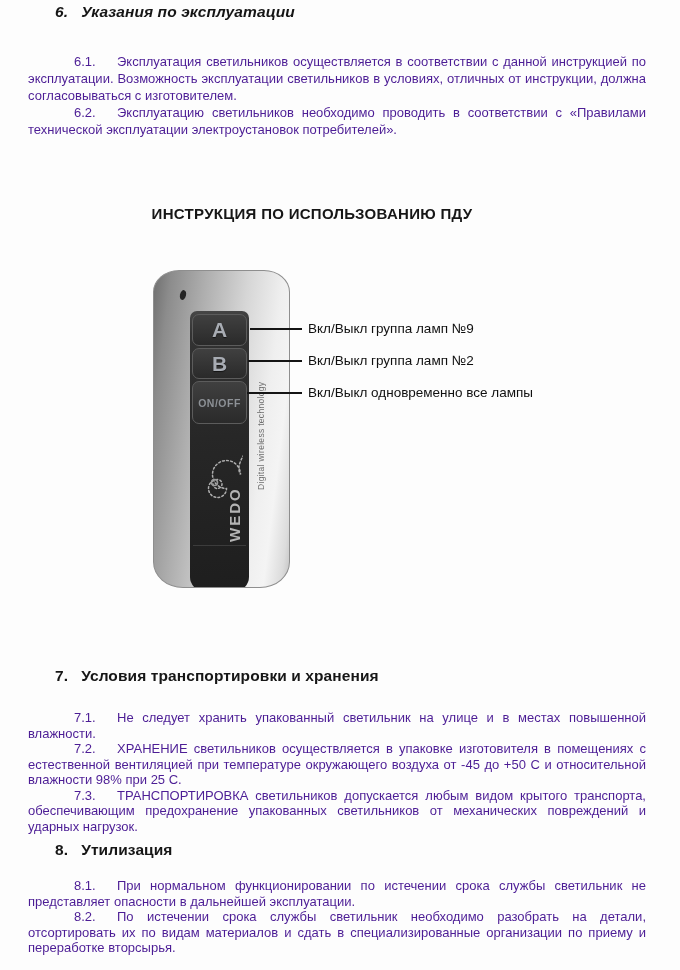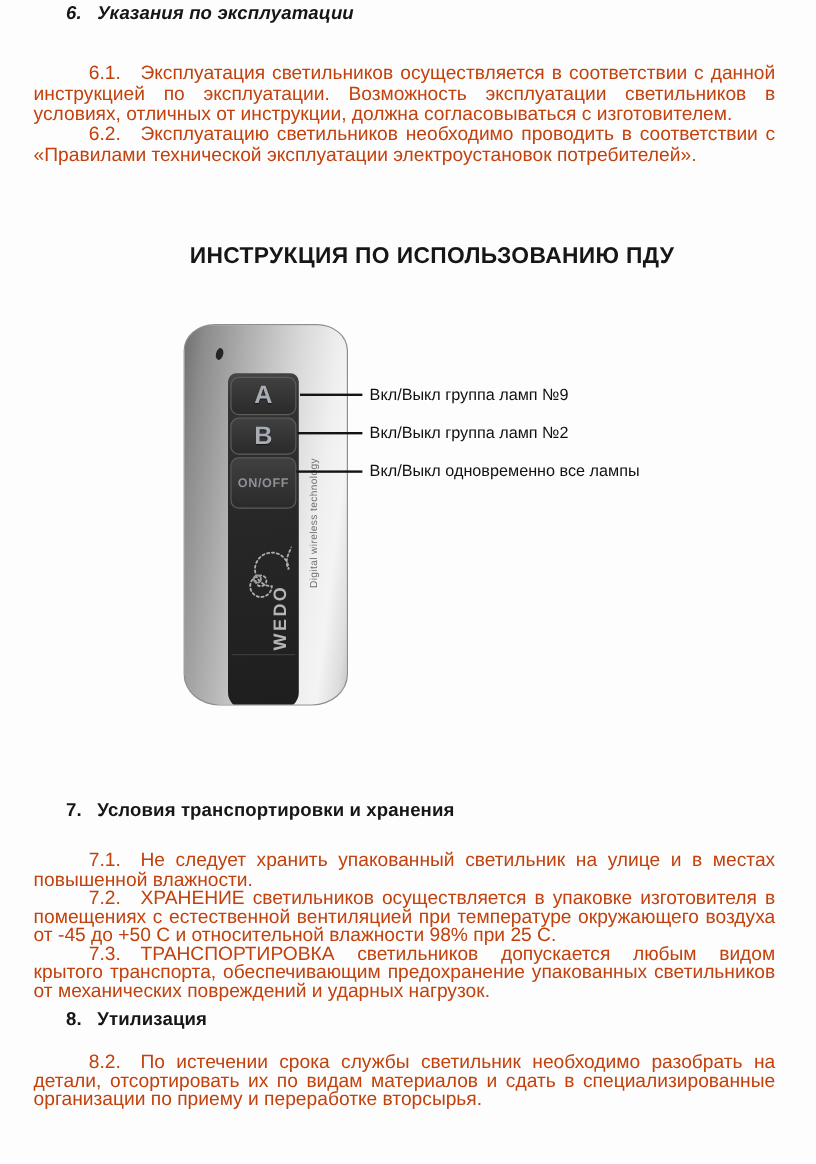--- a/index.html
+++ b/index.html
@@ -19,35 +19,34 @@
     margin:0;
     font-size:15.5px;font-weight:bold;line-height:20px;
     letter-spacing:.1px;
   }
   .h-num{display:inline-block;margin-left:27px;margin-right:13px;}
   .sec6 .sec-h{margin-bottom:31px;font-style:italic;}
   .sec7 .sec-h{margin-bottom:24px;}
   .sec8 .sec-h{margin-bottom:18px;}
   .para{
     margin:0;
-    font-size:16px;
+    font-size:13px;
     text-align:justify;
-    color:#c2410c;
+    color:#4c1d95;
   }
   .sec6 .para{line-height:17px;}
   .sec7 .para,.sec8 .para{line-height:15.5px;}
   .pnum{display:inline-block;margin-left:46px;width:43px;}
 
   
   .fig-heading{
     position:absolute;left:0;top:204px;width:624px;
     text-align:center;
-    font-size:19px;font-weight:bold;line-height:20px;
+    font-size:15px;font-weight:bold;line-height:20px;
     letter-spacing:.3px;
-    margin-left:48px;
   }
 
   
   .remote{
     position:absolute;left:153px;top:270px;width:137px;height:318px;
     background:linear-gradient(97deg,#6f6f6f 0%,#8c8c8c 10%,#aeaeae 30%,#d6d6d6 55%,#efefef 75%,#f4f4f4 85%,#dcdcdc 95%,#c2c2c2 100%);
     border:1px solid #8e8e8e;
     border-radius:26px 26px 30px 30px / 22px 22px 26px 26px;
     overflow:hidden;
     box-sizing:border-box;
@@ -160,16 +159,17 @@
 
   <section class="sec sec7" style="top:666px;">
     <h2 class="sec-h"><span class="h-num">7.</span><span>Условия транспортировки и хранения</span></h2>
     <p class="para"><span class="pnum">7.1.</span><span>Не следует хранить упакованный светильник на улице и в местах повышенной влажности.</span></p>
     <p class="para"><span class="pnum">7.2.</span><span>ХРАНЕНИЕ светильников осуществляется в упаковке изготовителя в помещениях с естественной вентиляцией при температуре окружающего воздуха от -45 до +50 С и относительной влажности 98% при 25 С.</span></p>
     <p class="para"><span class="pnum">7.3.</span><span>ТРАНСПОРТИРОВКА светильников допускается любым видом крытого транспорта, обеспечивающим предохранение упакованных светильников от механических повреждений и ударных нагрузок.</span></p>
   </section>
 
   <section class="sec sec8" style="top:840px;">
     <h2 class="sec-h"><span class="h-num">8.</span><span>Утилизация</span></h2>
+    <p class="para"><span class="pnum">8.1.</span><span>При нормальном функционировании по истечении срока службы светильник не представляет опасности в дальнейшей эксплуатации.</span></p>
     <p class="para"><span class="pnum">8.2.</span><span>По истечении срока службы светильник необходимо разобрать на детали, отсортировать их по видам материалов и сдать в специализированные организации по приему и переработке вторсырья.</span></p>
   </section>
 
 </div>
 
 </body></html>

